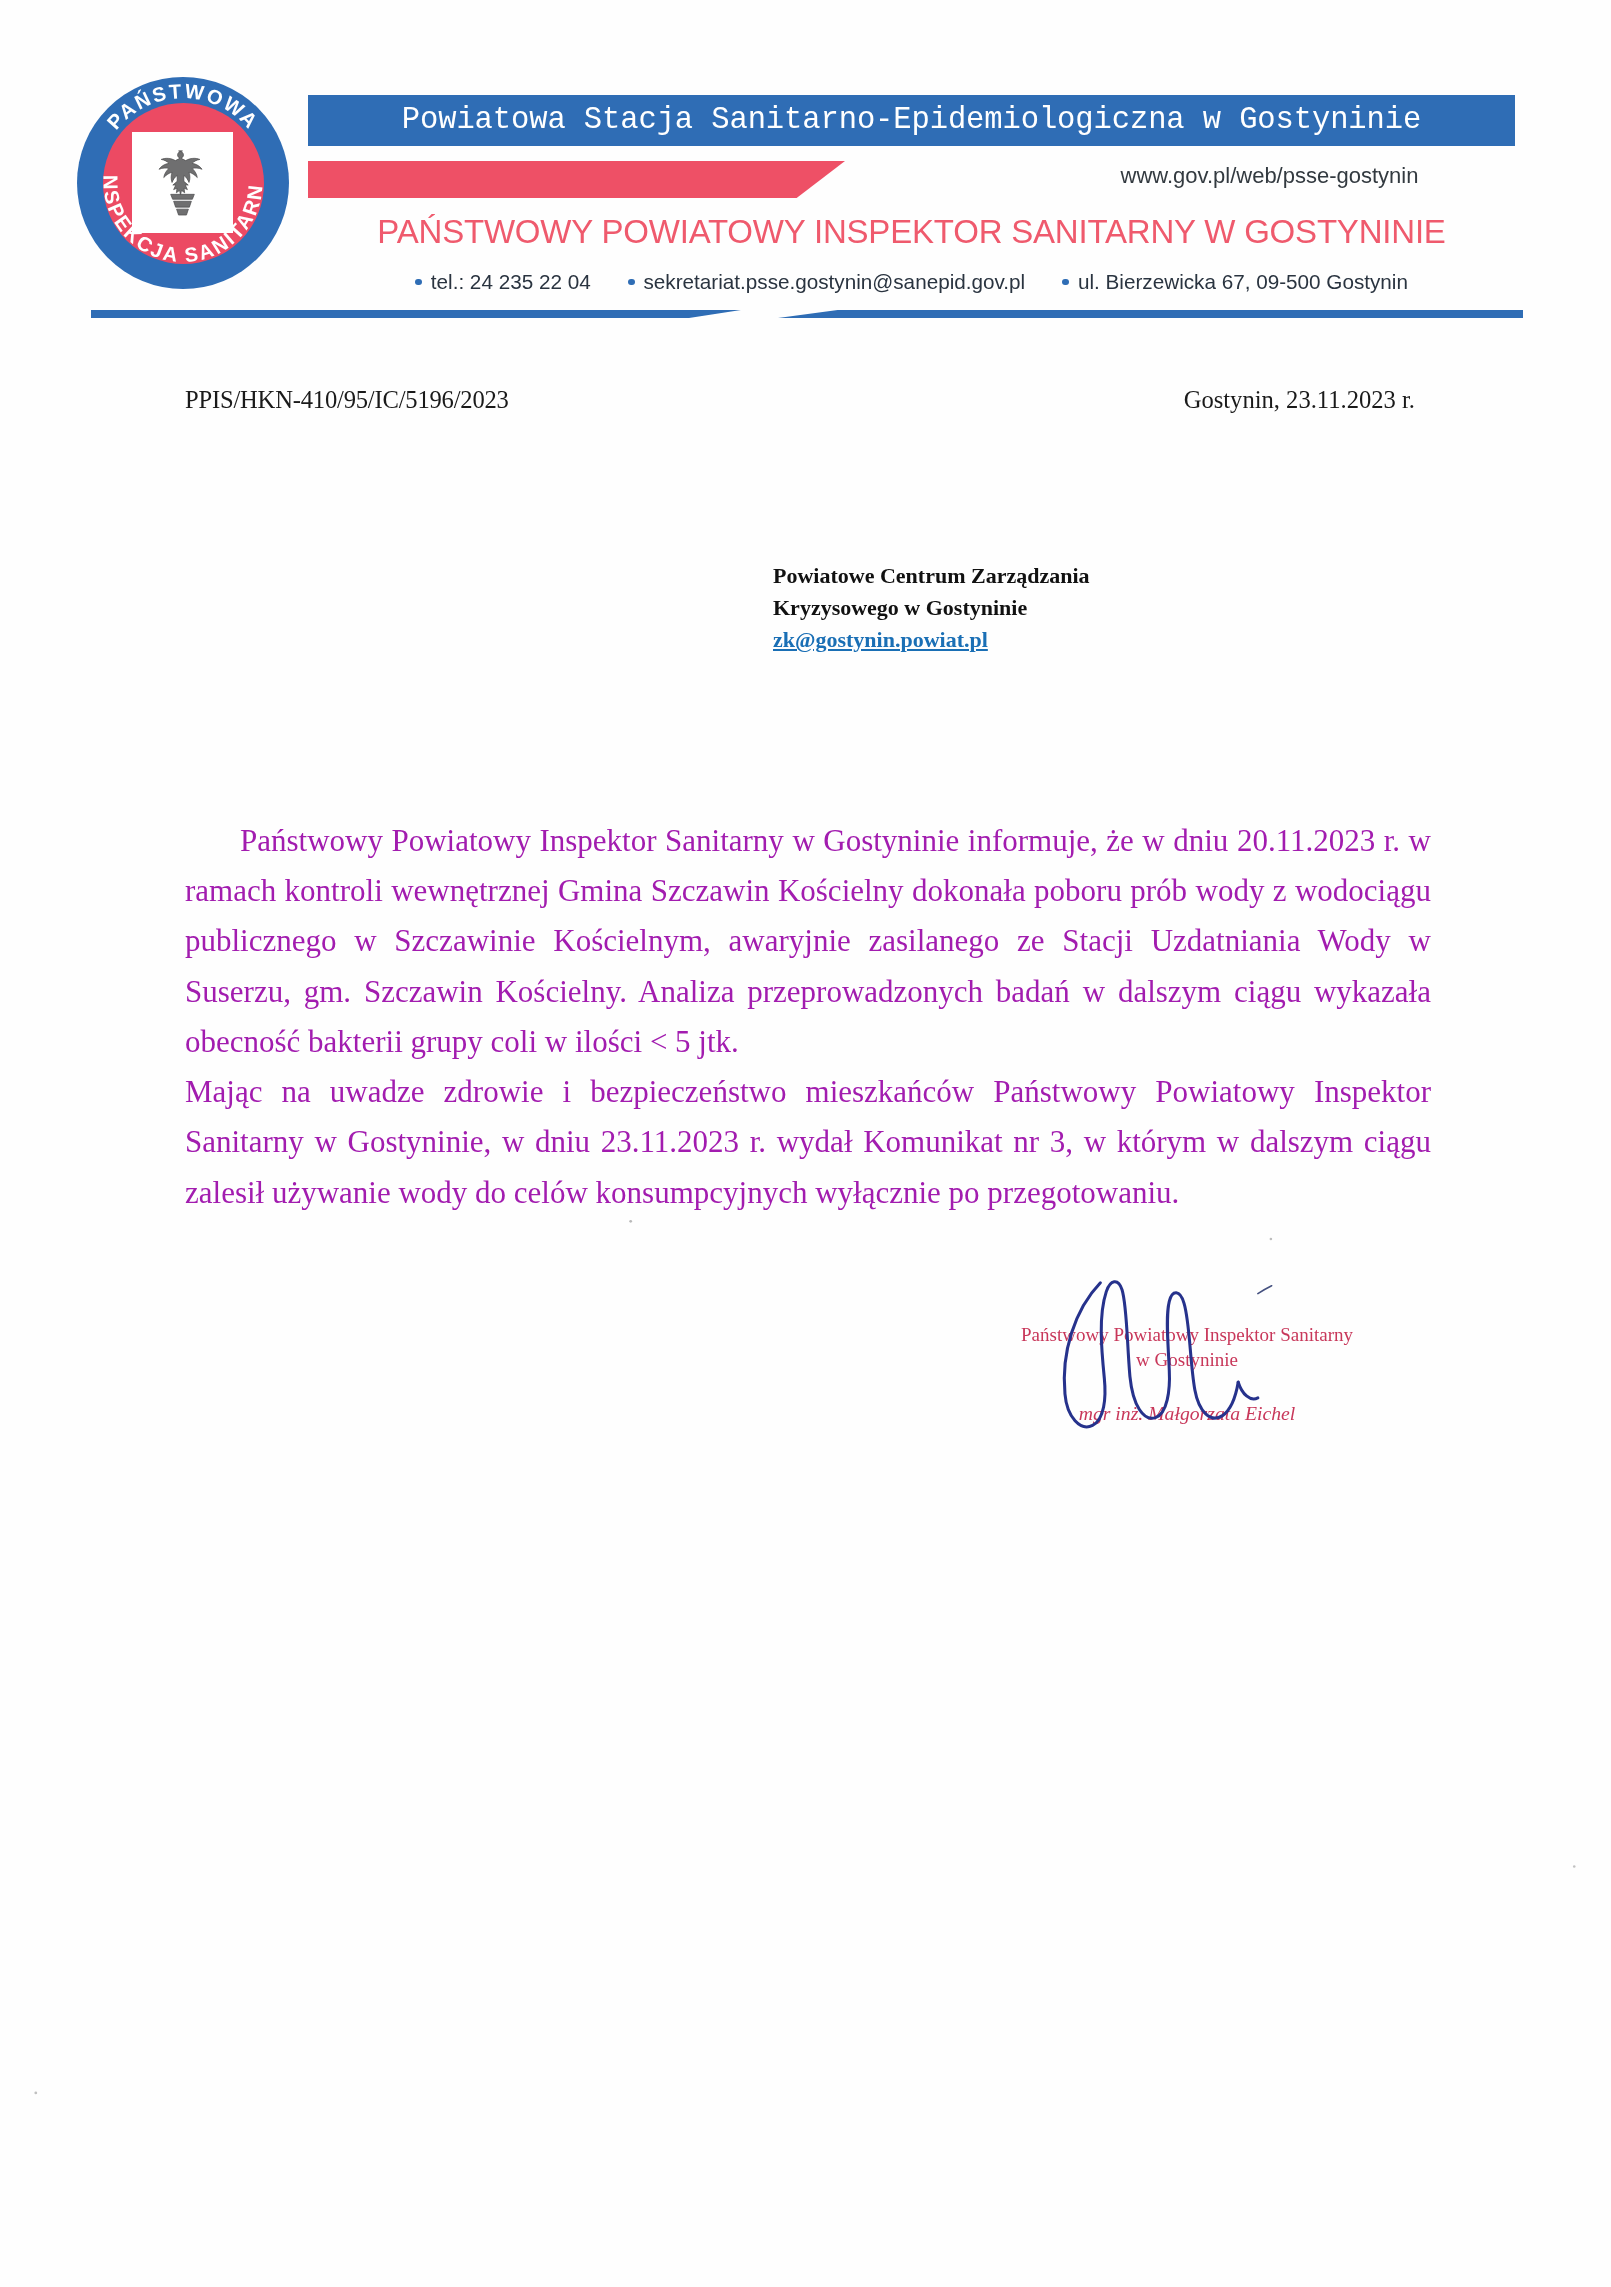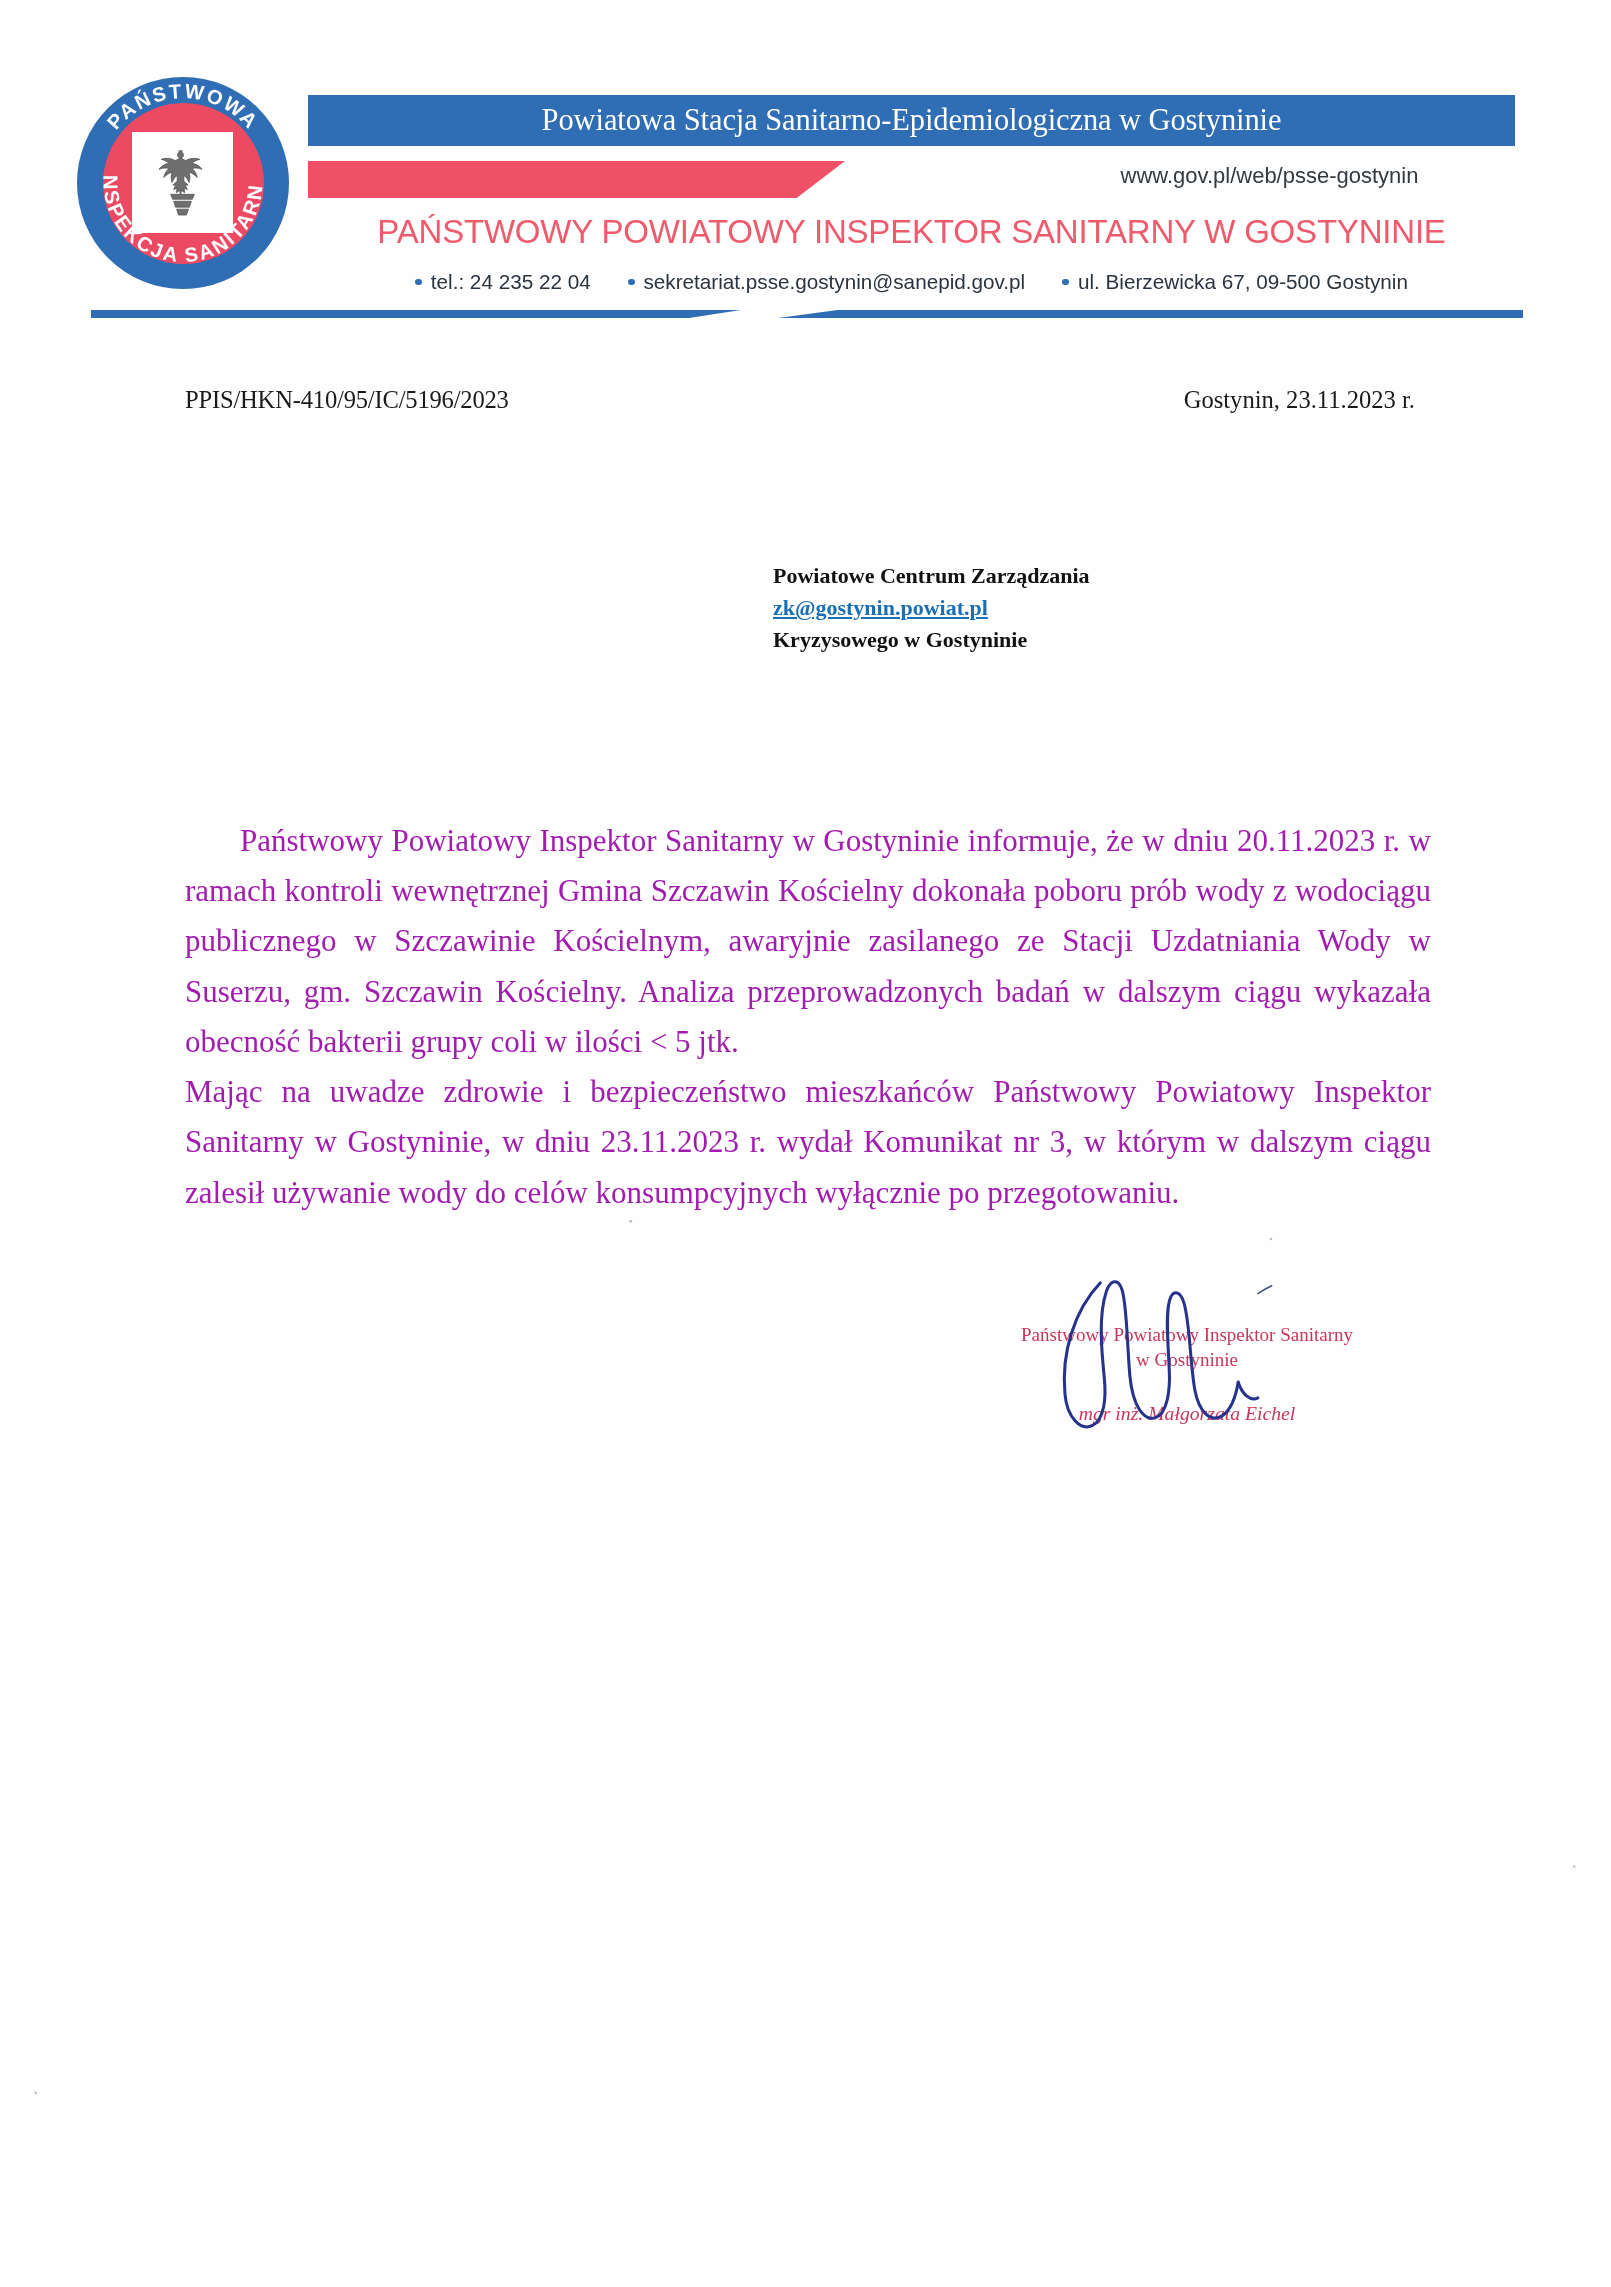--- a/index.html
+++ b/index.html
@@ -77,21 +77,21 @@
   }
 
   .band-blue {
     position: absolute;
     left: 308px;
     top: 95px;
     width: 1207px;
     height: 51px;
     background: #2f6db5;
     color: #ffffff;
-    font-family: Liberation Serif, serif;
+    font-family: Liberation Mono, monospace;
     font-size: 30.5px;
     line-height: 51px;
     text-align: center;
     white-space: nowrap;
     letter-spacing: -0.1px;
   }
 
   .band-red {
     position: absolute;
     left: 308px;
@@ -326,22 +326,22 @@
 
     <div class="rule-left"></div>
     <div class="rule-right"></div>
   </div>
 
   <div class="refline">PPIS/HKN-410/95/IC/5196/2023</div>
   <div class="dateline">Gostynin, 23.11.2023 r.</div>
 
   <div class="addressee">
     <div>Powiatowe Centrum Zarządzania</div>
+    <div>Kryzysowego w Gostyninie</div>
     <div><span class="addressee-email">zk@gostynin.powiat.pl</span></div>
-    <div>Kryzysowego w Gostyninie</div>
   </div>
 
   <div class="body-text">
     <p class="para para-first">Państwowy Powiatowy Inspektor Sanitarny w Gostyninie informuje, że w dniu 20.11.2023 r. w ramach kontroli wewnętrznej Gmina Szczawin Kościelny dokonała poboru prób wody z wodociągu publicznego w Szczawinie Kościelnym, awaryjnie zasilanego ze Stacji Uzdatniania Wody w Suserzu, gm. Szczawin Kościelny. Analiza przeprowadzonych badań w dalszym ciągu wykazała obecność bakterii grupy coli w ilości &lt; 5 jtk.</p>
     <p class="para">Mając na uwadze zdrowie i bezpieczeństwo mieszkańców Państwowy Powiatowy Inspektor Sanitarny w Gostyninie, w dniu 23.11.2023 r. wydał Komunikat nr 3, w którym w dalszym ciągu zalesił używanie wody do celów konsumpcyjnych wyłącznie po przegotowaniu.</p>
   </div>
 
   <div class="signature-block">
     <div class="stamp-text">
       <div>Państwowy Powiatowy Inspektor Sanitarny</div>

